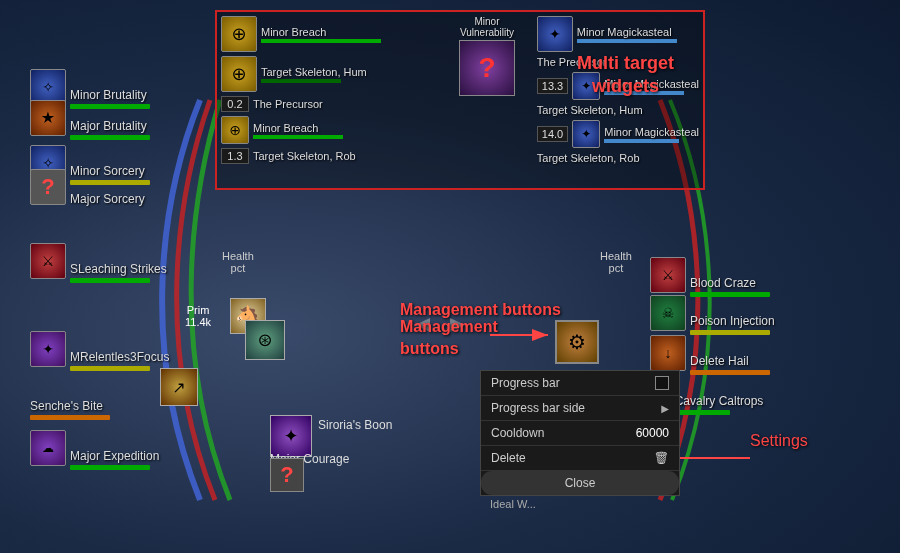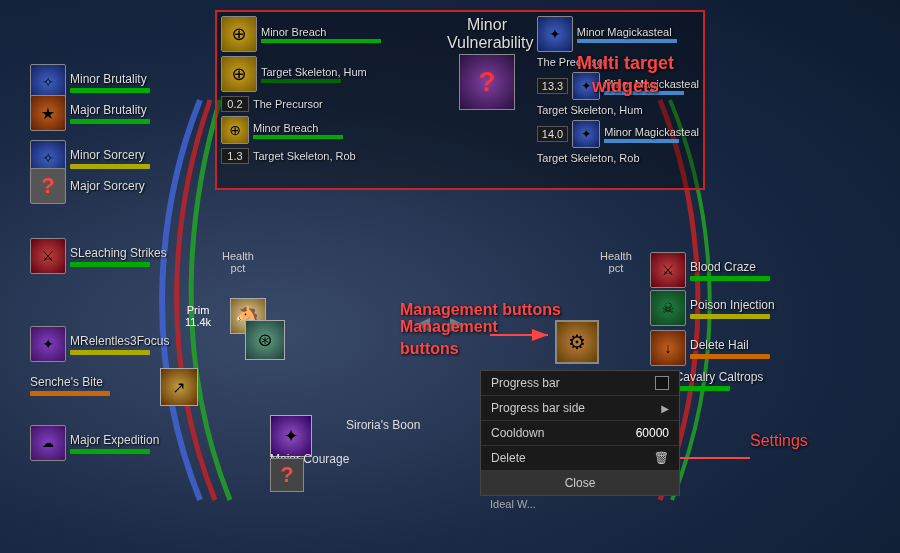--- a/index.html
+++ b/index.html
@@ -78,20 +78,21 @@
     }
     .skill-bar-yellow {
       background: #aaaa00;
     }
     .skill-bar-orange {
       background: #cc6600;
     }
     .skill-col {
       display: flex;
       flex-direction: column;
+      margin-top: 24px;
     }
     
     .health-label {
       position: absolute;
       color: #ccc;
       font-size: 11px;
       text-align: center;
     }
     
     .prim-label {
@@ -155,20 +156,21 @@
       font-size: 12px;
       border-bottom: 1px solid #333;
     }
     .context-menu-close {
       background: #333;
       color: #ccc;
       text-align: center;
       padding: 5px;
       font-size: 12px;
       cursor: pointer;
+      border-radius: 11px;
     }
     
     .mgmt-label {
       position: absolute;
       color: #ff4444;
       font-size: 16px;
       font-weight: bold;
       text-shadow: 1px 1px 3px #000;
       line-height: 1.3;
     }
@@ -263,21 +265,21 @@
 
     <div class="mt-row">
       <div class="mt-num-box">1.3</div>
       <div>
         <div class="mt-text">Target Skeleton, Rob</div>
       </div>
     </div>
   </div>
 
   <div style="position:absolute;left:230px;top:4px;width:80px;text-align:center;">
-    <div class="mt-text" style="font-size:16px;">Minor Vulnerability</div>
+    <div class="mt-text" style="font-size:10px;">Minor Vulnerability</div>
     <div style="width:56px;height:56px;margin:2px auto;background:radial-gradient(#8040a0,#2a1040);border:1px solid #888;display:flex;align-items:center;justify-content:center;font-size:28px;color:#ff3333;font-weight:bold;">?</div>
   </div>
 
   <div style="position:absolute;right:4px;top:4px;">
 
     <div class="mt-row">
       <div class="skill-icon icon-blue" style="font-size:14px;">✦</div>
       <div>
         <div class="mt-text">Minor Magickasteal</div>
         <div class="mt-bar" style="width:100px;background:#4488cc;"></div>
@@ -388,21 +390,21 @@
 <div class="prim-label" style="top:304px;left:185px;">Prim<br>11.4k</div>
 
 <div style="position:absolute;top:298px;left:230px;width:36px;height:36px;background:radial-gradient(#e0d0a0,#806020);border:1px solid #aaa;display:flex;align-items:center;justify-content:center;font-size:20px;">🐴</div>
 
 <div style="position:absolute;top:320px;left:245px;width:40px;height:40px;background:radial-gradient(#60a080,#204040);border:1px solid #aaa;display:flex;align-items:center;justify-content:center;font-size:18px;">⊛</div>
 
 <div style="position:absolute;top:368px;left:160px;width:38px;height:38px;background:radial-gradient(#c0a040,#603000);border:1px solid #aaa;display:flex;align-items:center;justify-content:center;font-size:16px;">↗</div>
 
 <div style="position:absolute;top:415px;left:270px;width:42px;height:42px;background:radial-gradient(#9050c0,#300060);border:1px solid #aaa;display:flex;align-items:center;justify-content:center;font-size:18px;">✦</div>
 
-<div style="position:absolute;top:418px;left:318px;color:#ddd;font-size:12px;margin-left:28px;">Siroria's Boon</div>
+<div style="position:absolute;top:418px;left:318px;color:#ddd;font-size:12px;">Siroria's Boon</div>
 
 <div style="position:absolute;top:452px;left:270px;color:#ddd;font-size:12px;">Major Courage</div>
 
 <div style="position:absolute;top:458px;left:270px;width:34px;height:34px;background:#444;border:1px solid #888;display:flex;align-items:center;justify-content:center;font-size:22px;color:#ff4444;font-weight:bold;">?</div>
 
 <div class="right-skill-row" style="top:252px;left:650px;">
   <div class="skill-icon icon-red" style="font-size:14px;">⚔</div>
   <div class="skill-col">
     <span class="skill-name">Blood Craze</span>
     <div class="skill-bar"></div>

